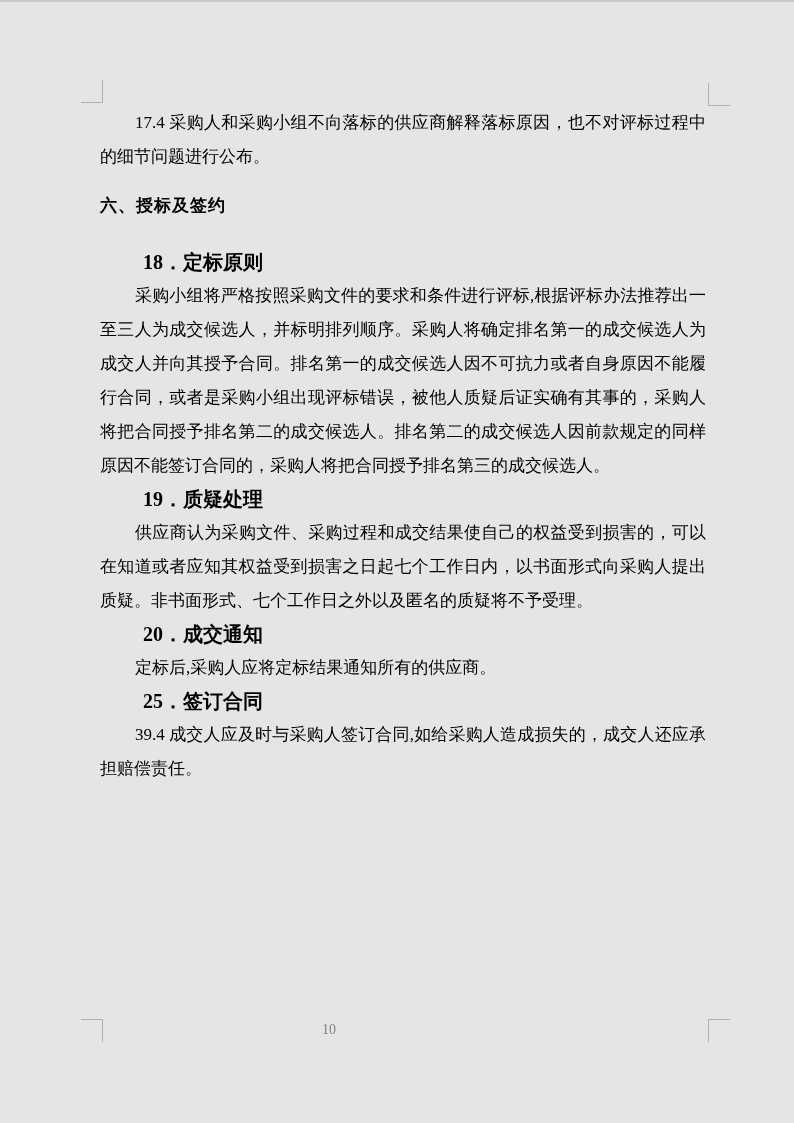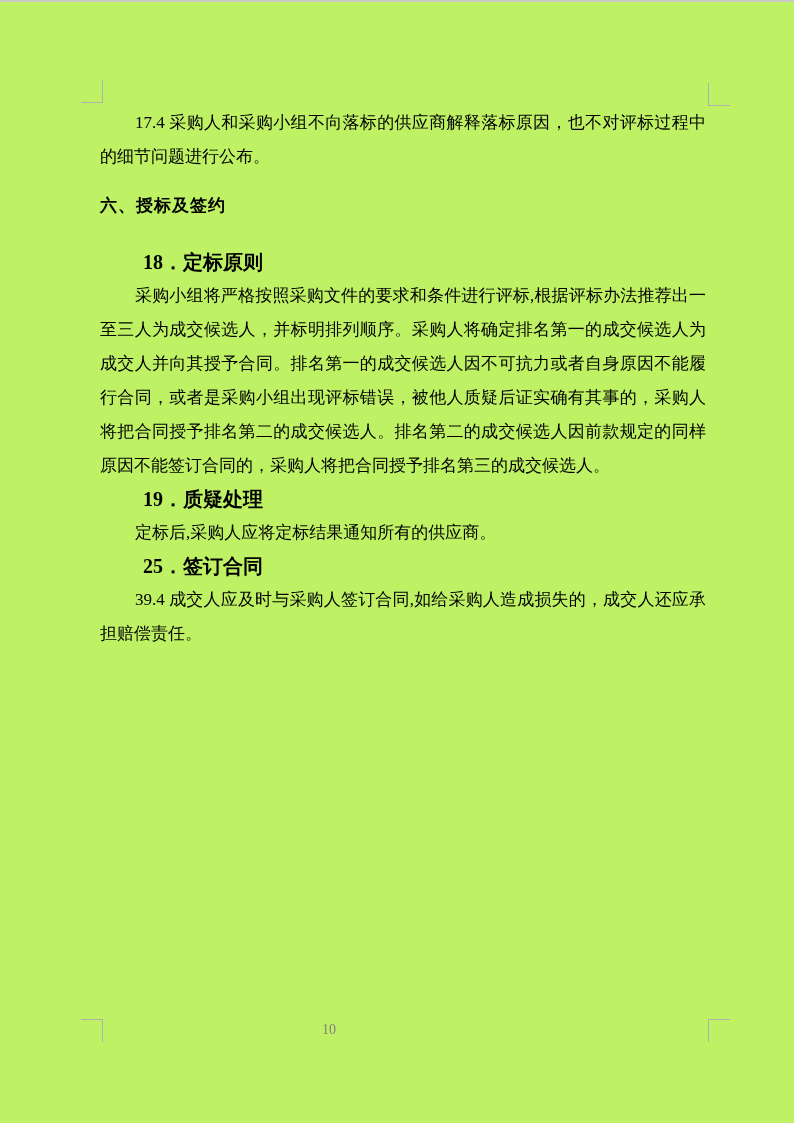--- a/index.html
+++ b/index.html
@@ -1,21 +1,21 @@
 <!DOCTYPE html>
 <html><head>
 <meta charset="utf-8">
 <style>
   * { margin: 0; padding: 0; box-sizing: border-box; }
   html, body { background: #ffffff; }
   .page {
     position: relative;
     width: 794px;
     height: 1123px;
-    background: #bef264;
+    background: #e5e5e5;
     font-family: "Liberation Serif", "DejaVu Serif", serif;
     color: #000000;
     overflow: hidden;
     margin: 0 auto;
   }
   .top-edge {
     position: absolute;
     top: 0; left: 0;
     width: 794px; height: 2px;
     background: #c9c9c9;
@@ -82,21 +82,23 @@
   <div class="content">
 
     <p class="body-para">17.4 采购人和采购小组不向落标的供应商解释落标原因，也不对评标过程中的细节问题进行公布。</p>
 
     <h1 class="chapter-heading">六、授标及签约</h1>
 
     <h2 class="section-heading">18．定标原则</h2>
     <p class="body-para">采购小组将严格按照采购文件的要求和条件进行评标,根据评标办法推荐出一至三人为成交候选人，并标明排列顺序。采购人将确定排名第一的成交候选人为成交人并向其授予合同。排名第一的成交候选人因不可抗力或者自身原因不能履行合同，或者是采购小组出现评标错误，被他人质疑后证实确有其事的，采购人将把合同授予排名第二的成交候选人。排名第二的成交候选人因前款规定的同样原因不能签订合同的，采购人将把合同授予排名第三的成交候选人。</p>
 
     <h2 class="section-heading">19．质疑处理</h2>
+    <p class="body-para">供应商认为采购文件、采购过程和成交结果使自己的权益受到损害的，可以在知道或者应知其权益受到损害之日起七个工作日内，以书面形式向采购人提出质疑。非书面形式、七个工作日之外以及匿名的质疑将不予受理。</p>
 
+    <h2 class="section-heading">20．成交通知</h2>
     <p class="body-para">定标后,采购人应将定标结果通知所有的供应商。</p>
 
     <h2 class="section-heading">25．签订合同</h2>
     <p class="body-para">39.4 成交人应及时与采购人签订合同,如给采购人造成损失的，成交人还应承担赔偿责任。</p>
 
   </div>
 
   <div class="footer">10</div>
 
 </div>

